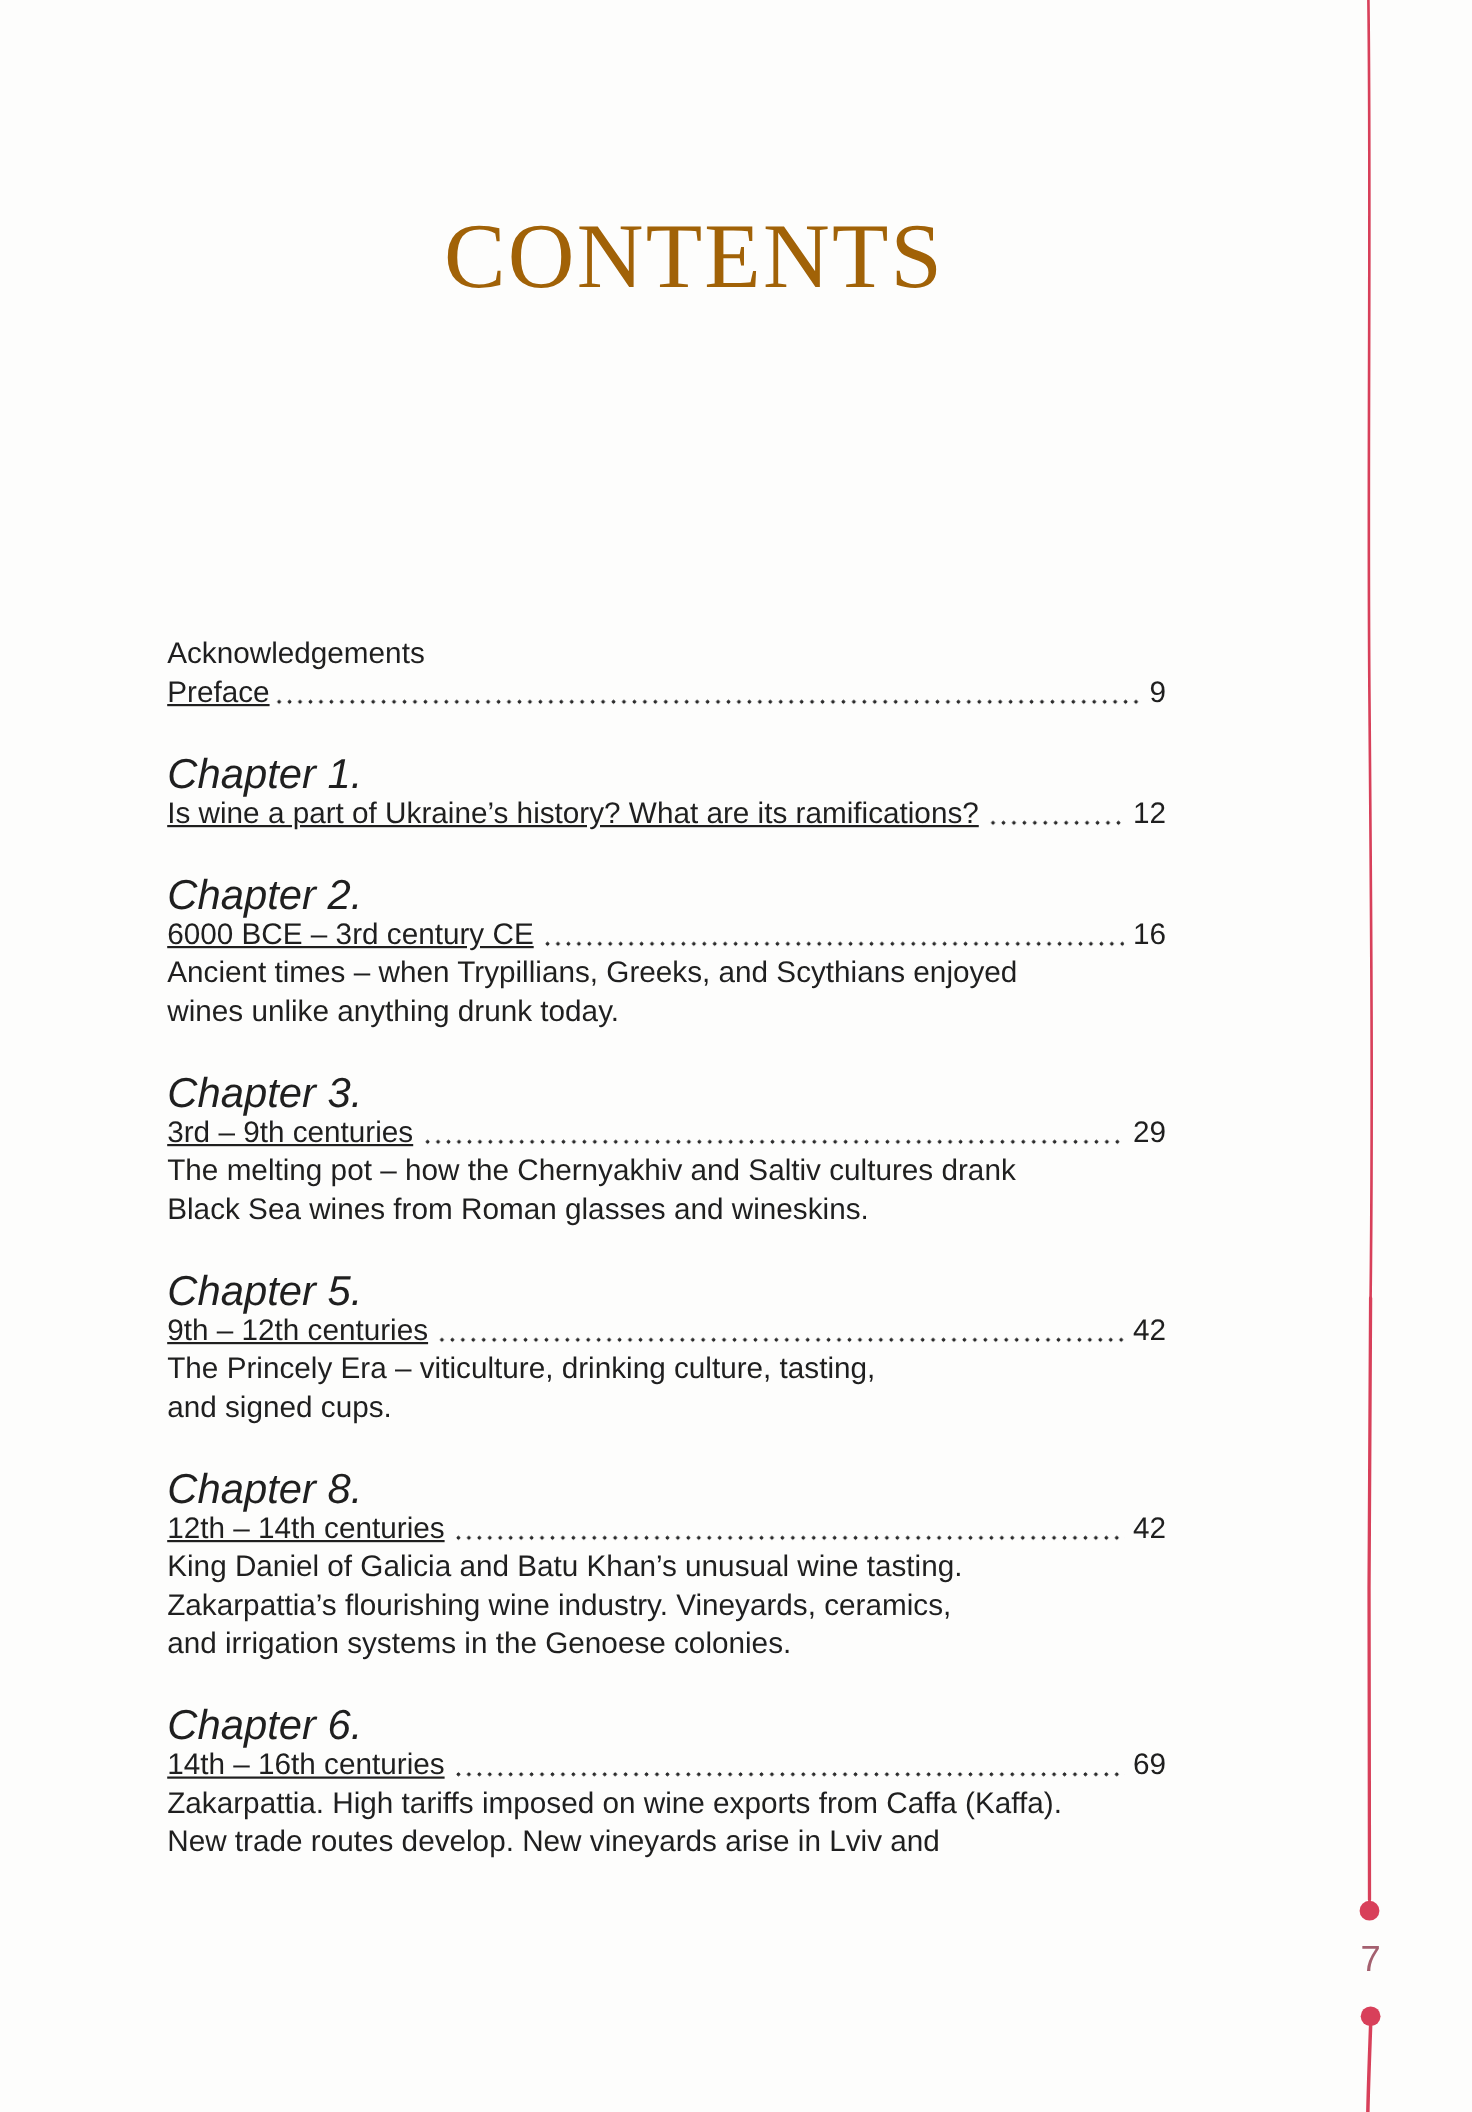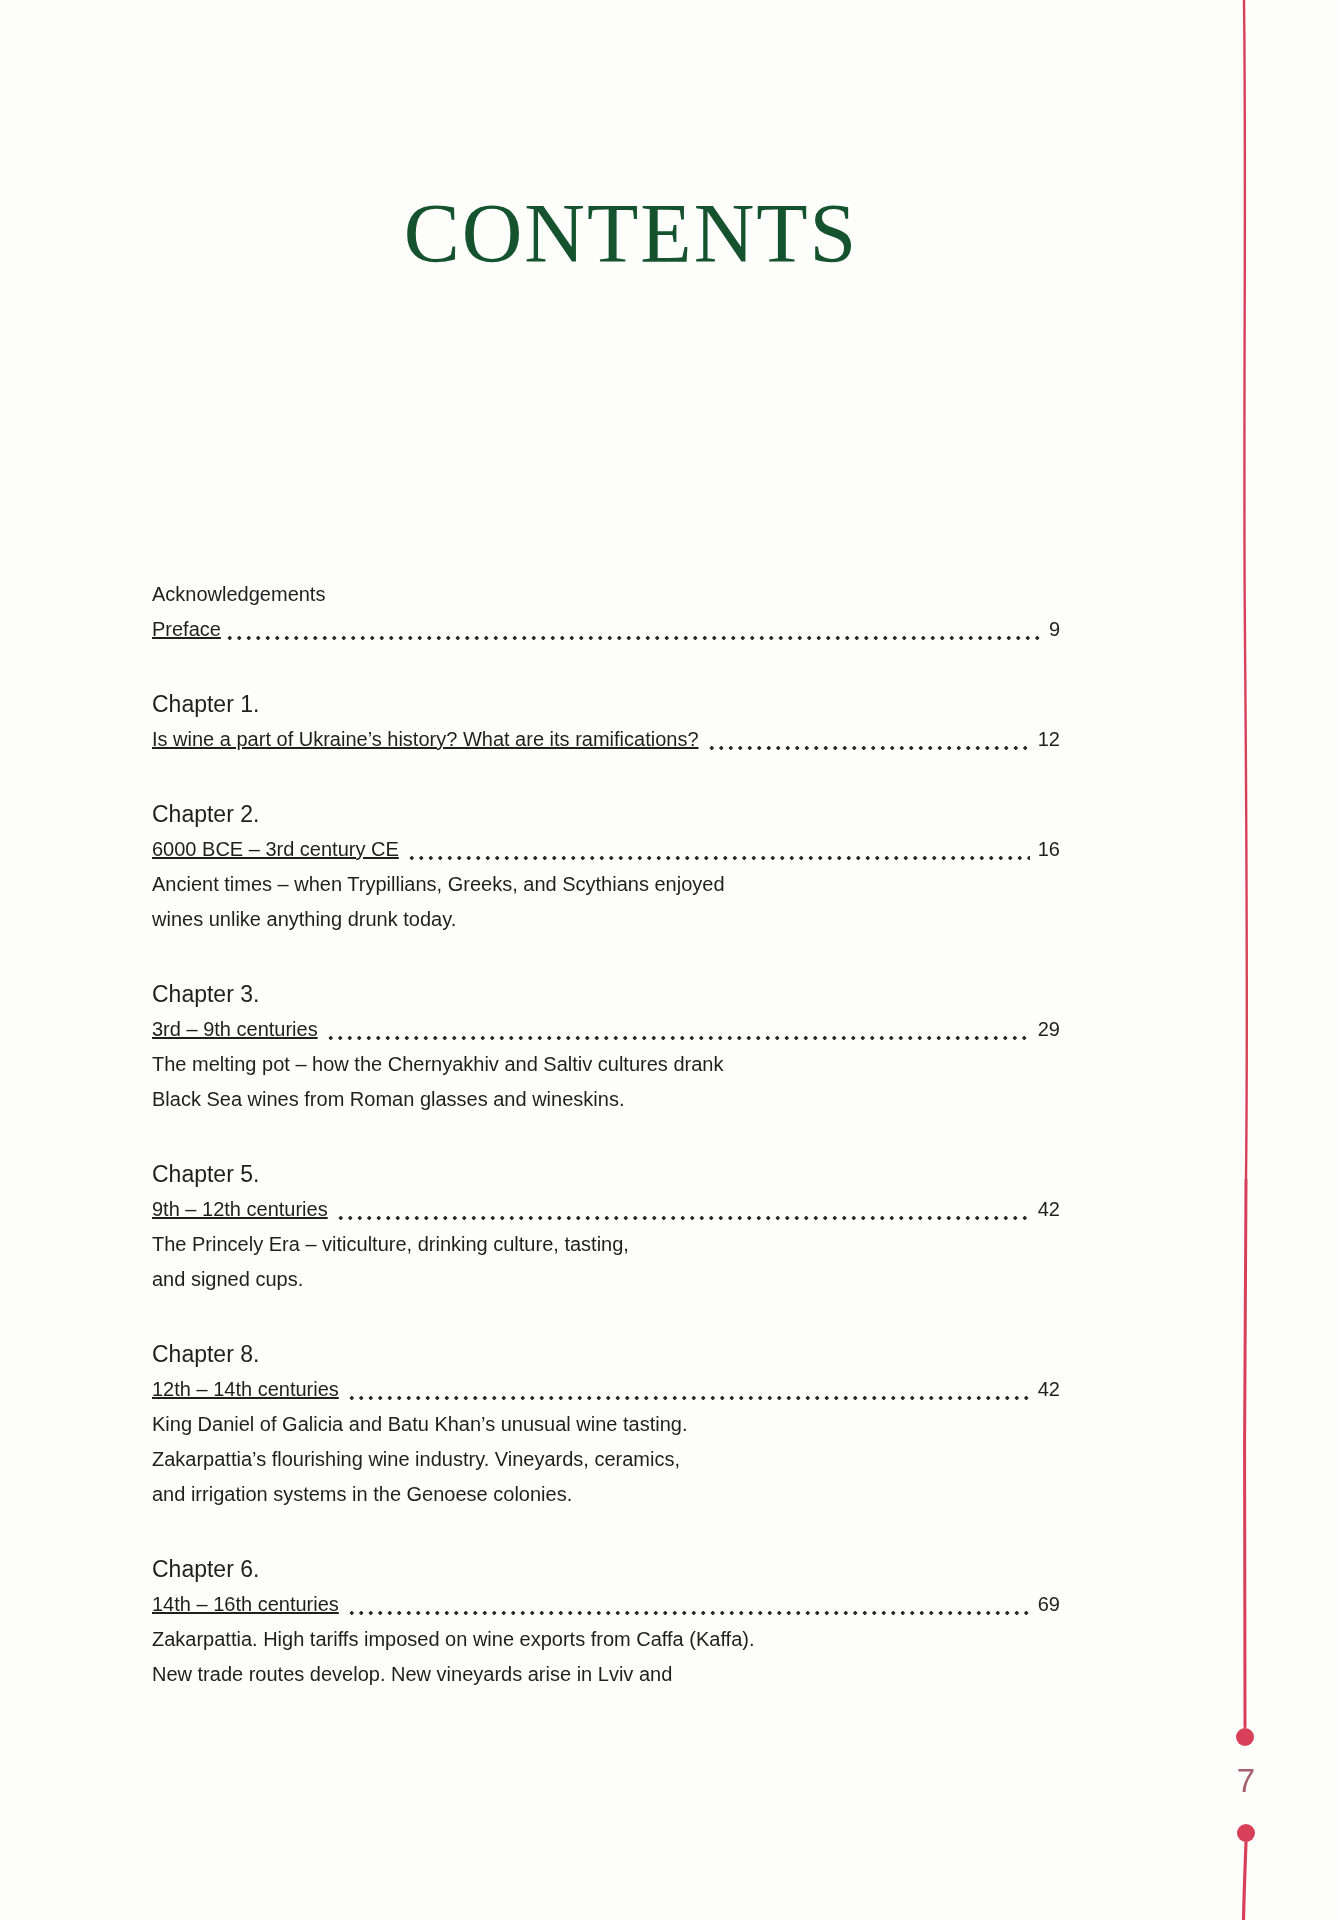--- a/index.html
+++ b/index.html
@@ -12,44 +12,44 @@
     overflow:hidden;
   }
   .content {
     position:absolute; left:152px; top:0; width:908px;
   }
   .page-title {
     font-family:"Liberation Serif", serif;
     font-weight:400;
     font-size:84px; line-height:84px;
     letter-spacing:2px;
-    color:#14532d;
+    color:#a16207;
     margin:192px 0 0 50px;
     text-align:center;
   }
   .front-matter { margin-top:301px; }
   .line, .row, .desc-line, .pagenum, .lead-text {
-    font-size:20px; line-height:35px; white-space:nowrap;
+    font-size:27px; line-height:35px; white-space:nowrap;
   }
   .row { display:flex; align-items:baseline; width:100%; }
   .lead-text { flex:0 0 auto;text-decoration:underline; }
   .leader {
     flex:1 1 0; min-width:0; height:6px;
     align-self:flex-end;
     margin:0 8px 6px 8px;
     background-image:radial-gradient(circle, #2c2c2c 1.6px, rgba(0,0,0,0) 1.9px);
     background-size:9.5px 6px;
     background-repeat:repeat-x;
     background-position:0 50%;
   }
   .front-matter .leader { margin-left:4px; }
   .pagenum { flex:0 0 auto; }
   .chapter { margin-top:40px; }
   .chapter.big-gap { }
-  .chap-heading { font-size:23px; line-height:35px; }
+  .chap-heading { font-size:38px; line-height:35px;font-style:italic; }
   .folio {
     position:absolute; left:1216px; top:1763px; width:60px;
     text-align:center;
     font-size:33px; line-height:36px;
     color:#a4606f;
   }
   .accent-svg { position:absolute; left:0; top:0; pointer-events:none; }
 </style>
 </head>
 <body>

